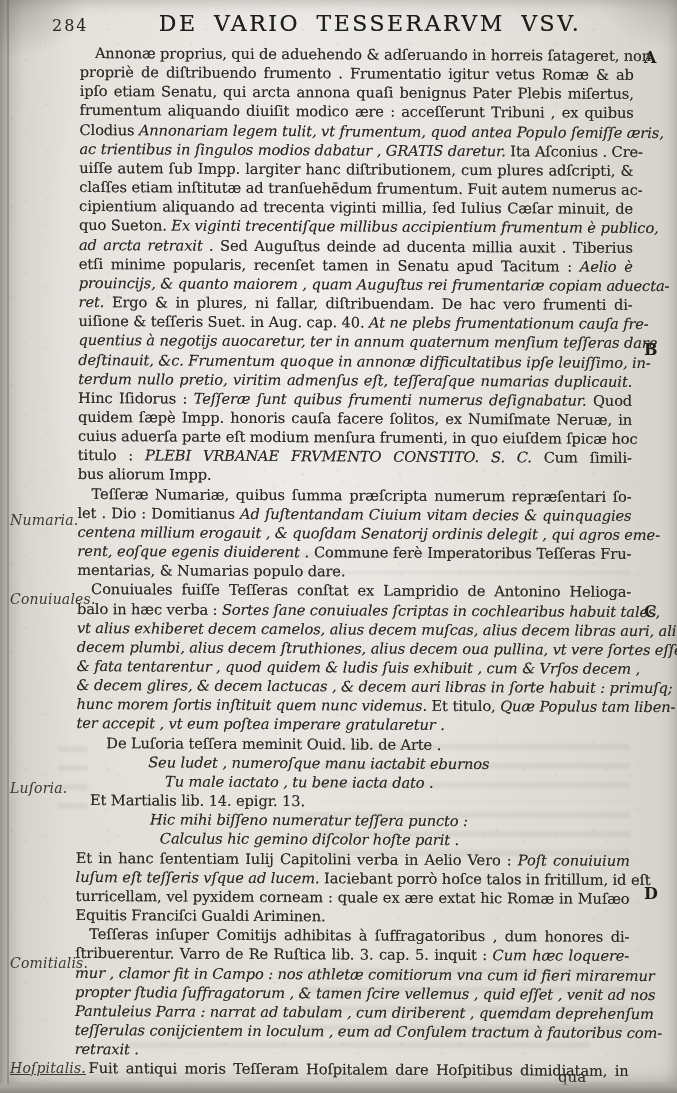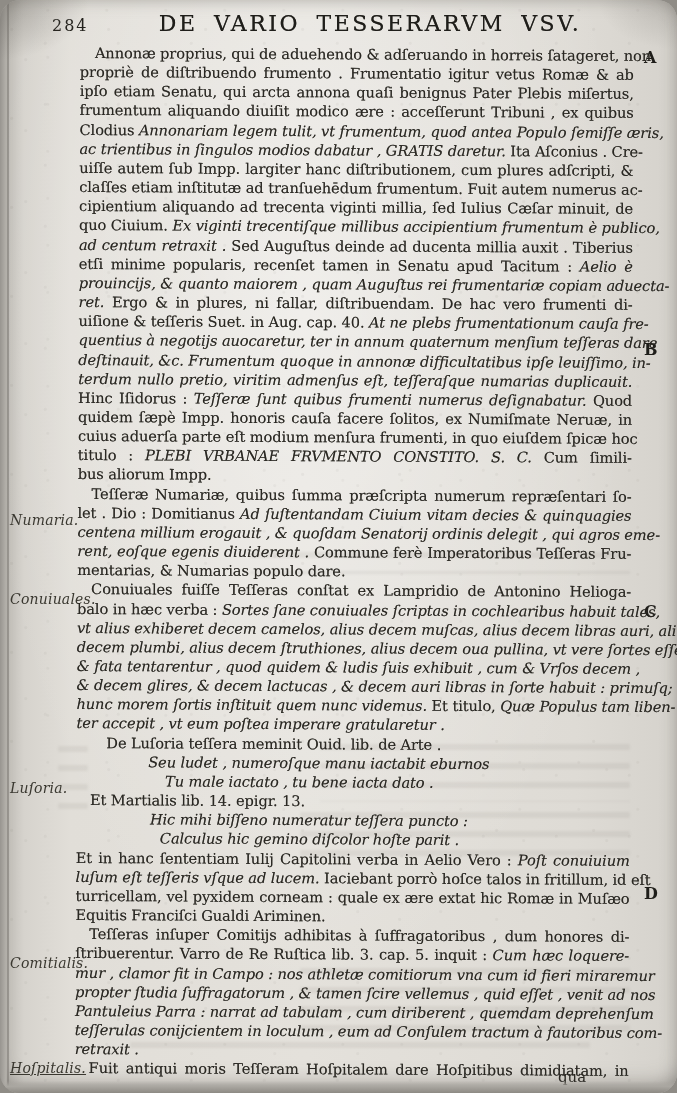--- a/index.html
+++ b/index.html
@@ -7,21 +7,20 @@
     position:relative;width:677px;height:1093px;overflow:hidden;
     font-family:"DejaVu Serif","Liberation Serif",serif;color:#2a2823;
     background:
       radial-gradient(ellipse at 45% 28%, rgba(255,255,255,0.45), rgba(255,255,255,0) 62%),
       linear-gradient(90deg,#a39f99 0px,#c0bdb7 7px,#d6d3cd 24px,#e1ded8 70px,#e4e1db 45%,#dedbd5 85%,#d5d2cc 100%),
       #ddd9d3;
     box-shadow:
       inset 0 -16px 20px -8px rgba(100,97,91,.55),
       inset 0 10px 16px -10px rgba(125,122,116,.5),
       inset -10px 0 16px -10px rgba(135,132,126,.35);
-    border-radius: 20px;
   }
   .texture{position:absolute;inset:0;pointer-events:none;opacity:.6;z-index:1;
     background-image:
       radial-gradient(circle at 12% 33%, rgba(90,85,75,.10) 0 1px, transparent 2px),
       radial-gradient(circle at 62% 71%, rgba(90,85,75,.09) 0 1px, transparent 2px),
       radial-gradient(circle at 81% 22%, rgba(90,85,75,.08) 0 1px, transparent 2px),
       radial-gradient(circle at 31% 84%, rgba(90,85,75,.09) 0 1px, transparent 2px);
     background-size:97px 89px,73px 61px,59px 47px,83px 71px;}
   .edge-left{position:absolute;left:0;top:0;bottom:0;width:10px;z-index:6;pointer-events:none;
     background:linear-gradient(90deg,#989590 0,#b1aea8 55%,rgba(177,174,168,0) 100%);}
@@ -95,22 +94,22 @@
       <div>
         <div class="line" style="padding-left: 15px;"><span class="rm">Annonæ proprius, qui de aduehendo &amp; adſeruando in horreis ſatageret, non</span></div>
         <div class="line"><span class="rm">propriè de diſtribuendo frumento . Frumentatio igitur vetus Romæ &amp; ab</span></div>
         <div class="line"><span class="rm">ipſo etiam Senatu, qui arcta annona quaſi benignus Pater Plebis miſertus,</span></div>
         <div class="line"><span class="rm">frumentum aliquando diuiſit modico ære : acceſſerunt Tribuni , ex quibus</span></div>
         <div class="line"><span class="rm">Clodius </span><span class="it">Annonariam legem tulit, vt frumentum, quod antea Populo ſemiſſe æris,</span></div>
         <div class="line"><span class="it">ac trientibus in ſingulos modios dabatur , GRATIS daretur.</span><span class="rm"> Ita Aſconius . Cre-</span></div>
         <div class="line"><span class="rm">uiſſe autem ſub Impp. largiter hanc diſtributionem, cum plures adſcripti, &amp;</span></div>
         <div class="line"><span class="rm">claſſes etiam inſtitutæ ad tranſuehēdum frumentum. Fuit autem numerus ac-</span></div>
         <div class="line"><span class="rm">cipientium aliquando ad trecenta viginti millia, ſed Iulius Cæſar minuit, de</span></div>
-        <div class="line"><span class="rm">quo Ciuium. </span><span class="it">Ex viginti trecentiſque millibus accipientium frumentum è publico,</span></div>
-        <div class="line"><span class="it">ad centum retraxit .</span><span class="rm"> Sed Auguſtus deinde ad ducenta millia auxit . Tiberius</span></div>
+        <div class="line"><span class="rm">quo Sueton. </span><span class="it">Ex viginti trecentiſque millibus accipientium frumentum è publico,</span></div>
+        <div class="line"><span class="it">ad arcta retraxit .</span><span class="rm"> Sed Auguſtus deinde ad ducenta millia auxit . Tiberius</span></div>
         <div class="line"><span class="rm">etſi minime popularis, recenſet tamen in Senatu apud Tacitum : </span><span class="it">Aelio è</span></div>
         <div class="line"><span class="it">prouincijs, &amp; quanto maiorem , quam Auguſtus rei frumentariæ copiam aduecta-</span></div>
         <div class="line"><span class="it">ret.</span><span class="rm"> Ergo &amp; in plures, ni fallar, diſtribuendam. De hac vero frumenti di-</span></div>
         <div class="line"><span class="rm">uiſione &amp; teſſeris Suet. in Aug. cap. 40. </span><span class="it">At ne plebs frumentationum cauſa fre-</span></div>
         <div class="line"><span class="it">quentius à negotijs auocaretur, ter in annum quaternum menſium teſſeras dare</span></div>
         <div class="line"><span class="it">deſtinauit, &amp;c. Frumentum quoque in annonæ difficultatibus ipſe leuiſſimo, in-</span></div>
         <div class="line"><span class="it">terdum nullo pretio, viritim admenſus eſt, teſſeraſque numarias duplicauit.</span></div>
         <div class="line"><span class="rm">Hinc Iſidorus : </span><span class="it">Teſſeræ ſunt quibus frumenti numerus deſignabatur.</span><span class="rm"> Quod</span></div>
         <div class="line"><span class="rm">quidem ſæpè Impp. honoris cauſa facere ſolitos, ex Numiſmate Neruæ, in</span></div>
         <div class="line"><span class="rm">cuius aduerſa parte eſt modium menſura frumenti, in quo eiuſdem ſpicæ hoc</span></div>

